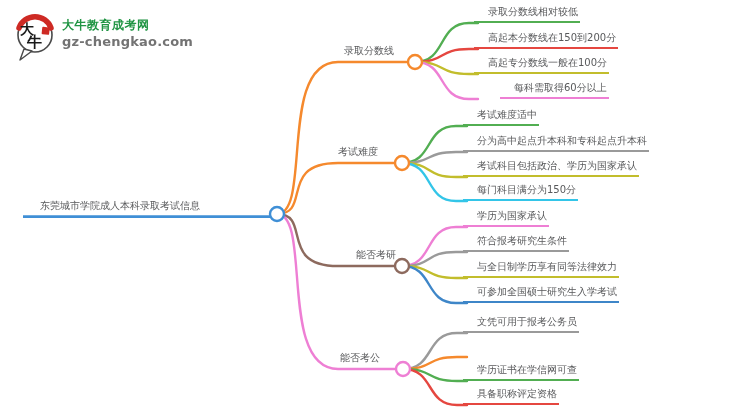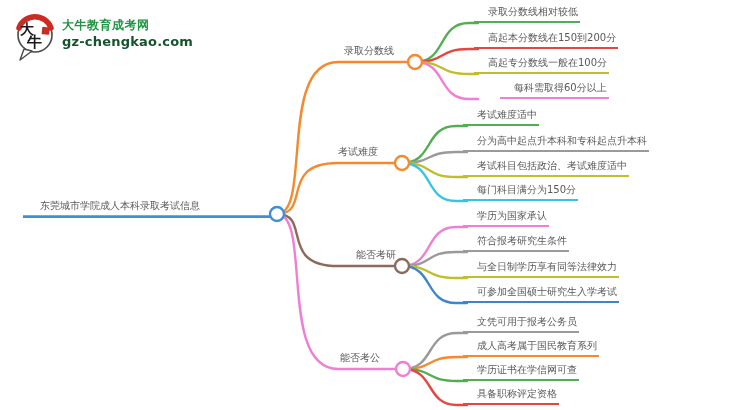--- a/index.html
+++ b/index.html
@@ -9,21 +9,21 @@
     font-family:"DejaVu Sans","Liberation Sans",sans-serif;
   }
   #canvas{position:absolute;inset:0;width:750px;height:410px;}
   #wires{position:absolute;left:0;top:0;z-index:1;}
 
   
   .logo{position:absolute;left:14px;top:12px;z-index:3;display:flex;align-items:flex-start;cursor:pointer;}
   .logo-icon{display:block;}
   .logo-textwrap{margin-left:6px;padding-top:4px;}
   .logo-title{font-size:12px;font-weight:bold;color:#219544;letter-spacing:0.5px;line-height:18px;}
-  .logo-domain{font-size:13px;font-weight:bold;color:#14532d;line-height:15px;letter-spacing:0.2px;}
+  .logo-domain{font-size:13px;font-weight:bold;color:#737373;line-height:15px;letter-spacing:0.2px;}
 
   
   .node-label{
     position:absolute;z-index:2;white-space:nowrap;
     font-size:10px;line-height:19px;color:#58595b;
   }
   .root-label{left:40px;top:196px;}
   .child-label span{
     display:inline-block;padding:0 2px 0 14px;line-height:19px;
     border-bottom:2.4px solid transparent;
@@ -81,25 +81,24 @@
   <div class="node-label root-label">东莞城市学院成人本科录取考试信息</div>
 
 <div class="node-label" style="left: 344px; top: 41px;">录取分数线</div>
     <div class="node-label child-label" style="left: 474px; top: 2px;"><span style="border-bottom-color: rgb(82, 174, 82);">录取分数线相对较低</span></div>
     <div class="node-label child-label" style="left: 474px; top: 28px;"><span style="border-bottom-color: rgb(229, 71, 64);">高起本分数线在150到200分</span></div>
     <div class="node-label child-label" style="left: 474px; top: 53px;"><span style="border-bottom-color: rgb(194, 189, 44);">高起专分数线一般在100分</span></div>
     <div class="node-label child-label" style="left: 500px; top: 78px;"><span style="border-bottom-color: rgb(238, 127, 212);">每科需取得60分以上</span></div>
     <div class="node-label" style="left: 338px; top: 142px;">考试难度</div>
     <div class="node-label child-label" style="left: 463px; top: 131px;"><span style="border-bottom-color: rgb(154, 154, 154);">分为高中起点升本科和专科起点升本科</span></div>
     <div class="node-label child-label" style="left: 463px; top: 105px;"><span style="border-bottom-color: rgb(82, 174, 82);">考试难度适中</span></div>
-    <div class="node-label child-label" style="left: 463px; top: 156px;"><span style="border-bottom-color: rgb(194, 189, 44);">考试科目包括政治、考试难度适中</span></div>
+    <div class="node-label child-label" style="left: 463px; top: 156px;"><span style="border-bottom-color: rgb(194, 189, 44);">考试科目包括政治、学历为国家承认</span></div>
     <div class="node-label child-label" style="left: 463px; top: 180px;"><span style="border-bottom-color: rgb(51, 197, 232);">每门科目满分为150分</span></div>
     <div class="node-label" style="left: 320px; top: 245px; margin-left: 36px;">能否考研</div>
     <div class="node-label child-label" style="left: 463px; top: 206px;"><span style="border-bottom-color: rgb(238, 127, 212);">学历为国家承认</span></div>
     <div class="node-label child-label" style="left: 463px; top: 231px;"><span style="border-bottom-color: rgb(154, 154, 154);">符合报考研究生条件</span></div>
     <div class="node-label child-label" style="left: 463px; top: 257px;"><span style="border-bottom-color: rgb(194, 189, 44);">与全日制学历享有同等法律效力</span></div>
     <div class="node-label child-label" style="left: 463px; top: 282px;"><span style="border-bottom-color: rgb(62, 134, 200);">可参加全国硕士研究生入学考试</span></div>
     <div class="node-label" style="left: 340px; top: 348px;">能否考公</div>
     <div class="node-label child-label" style="left: 463px; top: 312px;"><span style="border-bottom-color: rgb(154, 154, 154);">文凭可用于报考公务员</span></div>
-    <div class="node-label child-label" style="left: 463px; top: 336px;"><span style="border-bottom-color: rgb(245, 137, 45);">成人高考属于国民教育系列</span></div>
     <div class="node-label child-label" style="left: 463px; top: 360px;"><span style="border-bottom-color: rgb(82, 174, 82);">学历证书在学信网可查</span></div>
     <div class="node-label child-label" style="left: 463px; top: 384px;"><span style="border-bottom-color: rgb(229, 71, 64);">具备职称评定资格</span></div>
   </div>
 
 </body></html>

